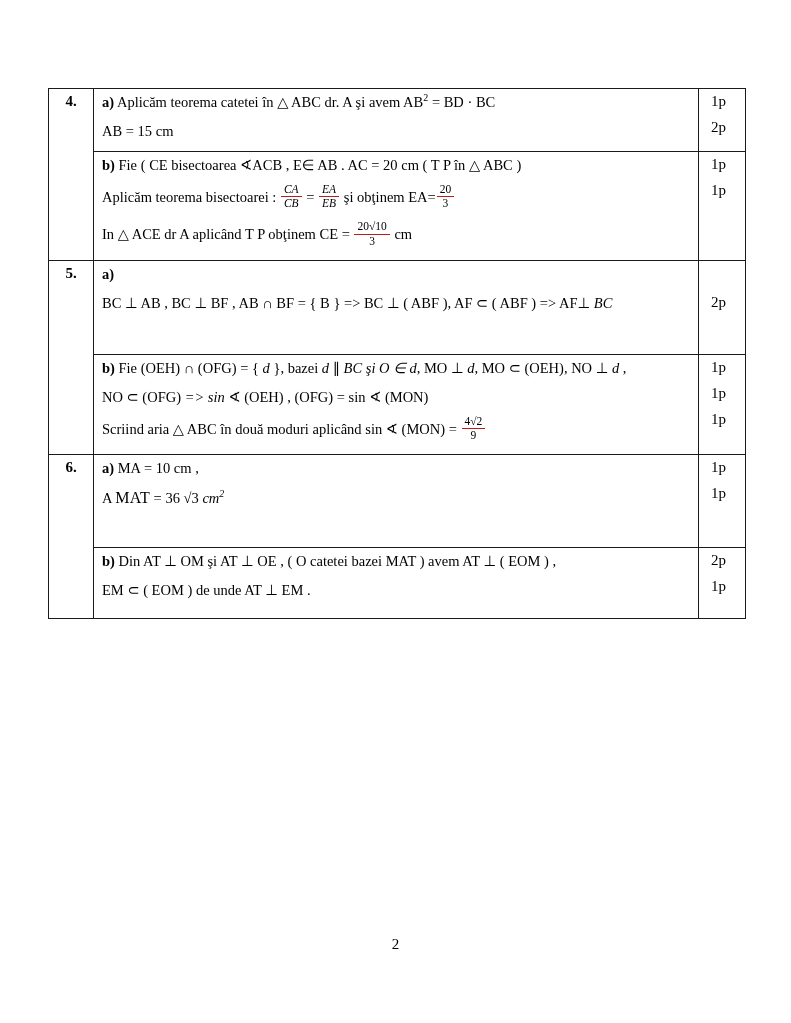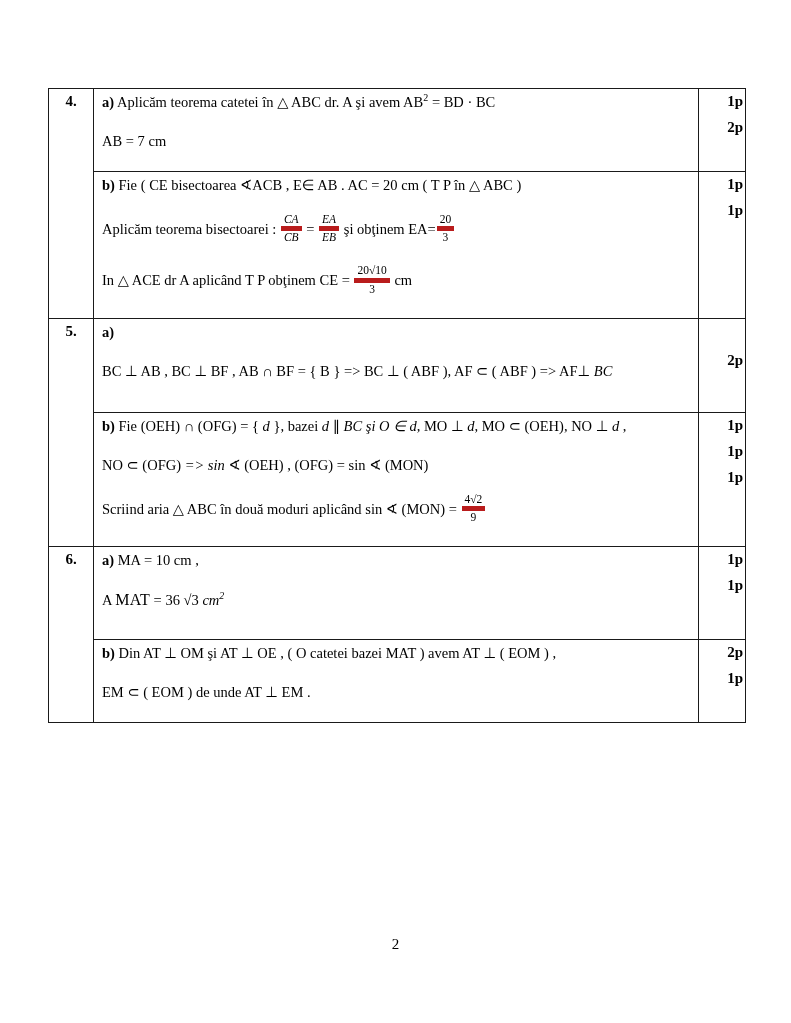--- a/index.html
+++ b/index.html
@@ -27,47 +27,47 @@
     text-align: center;
     font-weight: bold;
     font-size: 15px;
     padding-top: 4px;
   }
   td.content {
     padding: 0 8px;
     font-size: 14.5px;
     line-height: 19px;
   }
-  td.content .line { margin: 20px 0; }
+  td.content .line { margin: 10px 0; }
   td.content .line:first-child { margin-top: 4px; }
   td.points {
-    text-align: right;
-    font-weight: bold;
+    text-align: left;
+    font-weight: normal;
     font-size: 15px;
-    padding: 0 2px;
+    padding: 0 12px;
   }
   td.points .pt { margin: 9px 0; }
   td.points .pt:first-child { margin-top: 4px; }
   td.points.center { vertical-align: middle; }
   td.points.center .pt:first-child { margin-top: 0; }
   .bd { font-weight: bold; }
   .it { font-style: italic; }
   .sc { font-size: 16px; letter-spacing: 0.3px; }
   sup { font-size: 10px; line-height: 0; }
   .frac {
     display: inline-block;
     vertical-align: middle;
     text-align: center;
     font-size: 11.5px;
     line-height: 1.15;
     position: relative;
     top: -2px;
     margin: 0 1px;
   }
-  .frac .fnum { display: block; border-bottom: 5px solid #b91c1c; padding: 0 3px; }
+  .frac .fnum { display: block; border-bottom: 1px solid #b91c1c; padding: 0 3px; }
   .frac .fden { display: block; }
   .footer {
     position: absolute;
     left: 0;
     top: 936px;
     width: 100%;
     text-align: center;
     font-size: 15px;
   }
 </style>
@@ -80,21 +80,21 @@
       <colgroup>
         <col style="width:45px">
         <col style="width:605px">
         <col style="width:47px">
       </colgroup>
       <tbody>
           <tr>
             <td class="num" rowspan="2"><span>4.</span></td>
             <td class="content" style="height: 60px;">
               <div class="line"><span class="bd ">a)</span><span class=""> Aplicăm teorema catetei în △ ABC dr. A şi avem AB</span><sup>2</sup><span class=""> = BD · BC</span></div>
-              <div class="line"><span class="">AB = 7 cm</span></div>
+              <div class="line"><span class="">AB = 15 cm</span></div>
             </td>
             <td class="points">
               <div class="pt">1p</div>
               <div class="pt">2p</div>
             </td>
           </tr>
           <tr>
             <td class="content" style="height: 96px;">
               <div class="line"><span class="bd ">b)</span><span class=""> Fie ( CE bisectoarea ∢ACB , E∈ AB . AC = 20 cm ( T P în △ ABC )</span></div>
               <div class="line"><span class="">Aplicăm teorema bisectoarei : </span><span class="frac it"><span class="fnum">CA</span><span class="fden">CB</span></span><span class=""> = </span><span class="frac it"><span class="fnum">EA</span><span class="fden">EB</span></span><span class=""> şi obţinem EA=</span><span class="frac"><span class="fnum">20</span><span class="fden">3</span></span></div>

